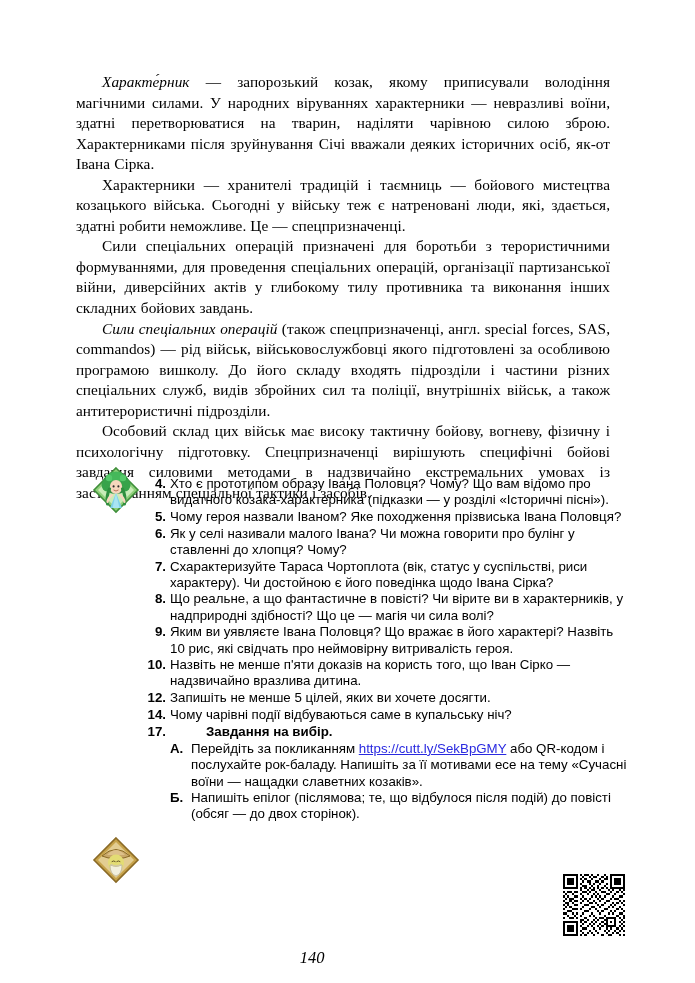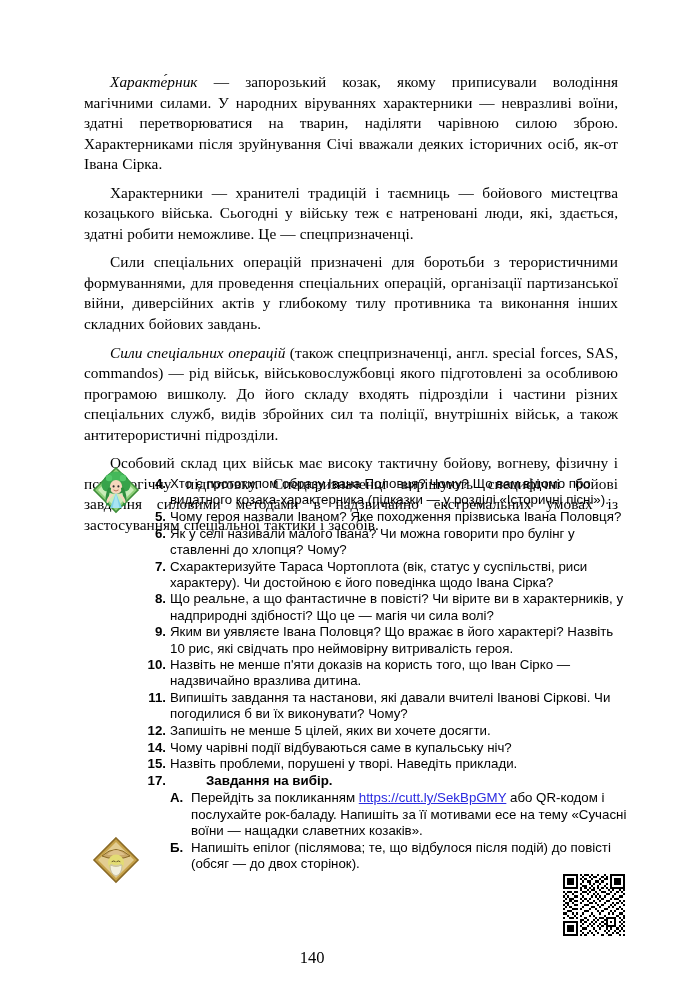--- a/index.html
+++ b/index.html
@@ -13,37 +13,37 @@
     height: 983px;
     background: #ffffff;
     overflow: hidden;
     font-family: "Liberation Serif", "DejaVu Serif", serif;
     color: #000000;
   }
 
   
   .prose {
     position: absolute;
-    left: 84px;
+    left: 76px;
     top: 72px;
     width: 534px;
   }
   .prose p {
     margin: 0;
     font-family: "Liberation Serif", "DejaVu Serif", serif;
     font-size: 15.3px;
     line-height: 20.55px;
     text-align: justify;
     text-indent: 26px;
     letter-spacing: 0.04px;
     word-spacing: 0.2px;
     -webkit-hyphens: none;
     hyphens: none;
   }
-  .prose p + p { margin-top: 8px; }
+  .prose p + p { margin-top: 0px; }
   .term {
     font-style: italic;
     font-family: "Liberation Serif", "DejaVu Serif", serif;
   }
 
   
   .qlist {
     position: absolute;
     left: 146px;
     top: 476px;
@@ -117,20 +117,21 @@
   #qr svg { display: block; }
 
   
   #pagenum {
     position: absolute;
     left: 0;
     top: 948px;
     width: 624px;
     text-align: center;
     font-family: "Liberation Serif", "DejaVu Serif", serif;
+    font-style: italic;
     font-size: 16.5px;
     color: #000;
   }
 </style>
 </head>
 <body>
 
 <div id="page">
 
   <div class="prose">
@@ -210,40 +211,32 @@
     <span class="qitem">
       <span class="qnum">9.</span>
       <span class="qtext">Яким ви уявляєте Івана Половця? Що вражає в його характері? Назвіть 10 рис, які свідчать про неймовірну витривалість героя.</span>
     </span>
 
     <span class="qitem">
       <span class="qnum wide">10.</span>
       <span class="qtext">Назвіть не менше п'яти доказів на користь того, що Іван Сірко — надзвичайно вразлива дитина.</span>
     </span>
 
-    <span class="qitem">
-      <span class="qnum wide">11.</span>
-      <span class="qtext">Випишіть завдання та настанови, які давали вчителі Іванові Сіркові. Чи погодилися б ви їх виконувати? Чому?</span>
-    </span>
 
     <span class="qitem">
       <span class="qnum wide">12.</span>
       <span class="qtext">Запишіть не менше 5 цілей, яких ви хочете досягти.</span>
     </span>
 
 
     <span class="qitem">
       <span class="qnum wide">14.</span>
       <span class="qtext">Чому чарівні події відбуваються саме в купальську ніч?</span>
     </span>
 
-    <span class="qitem">
-      <span class="qnum wide">15.</span>
-      <span class="qtext">Назвіть проблеми, порушені у творі. Наведіть приклади.</span>
-    </span>
 
 
     <span class="qitem">
       <span class="qnum wide">17.</span>
       <span class="qtext bold">Завдання на вибір.</span>
     </span>
 
     <div class="sublist">
       <span class="subitem">
         <span class="subletter">А.</span>

